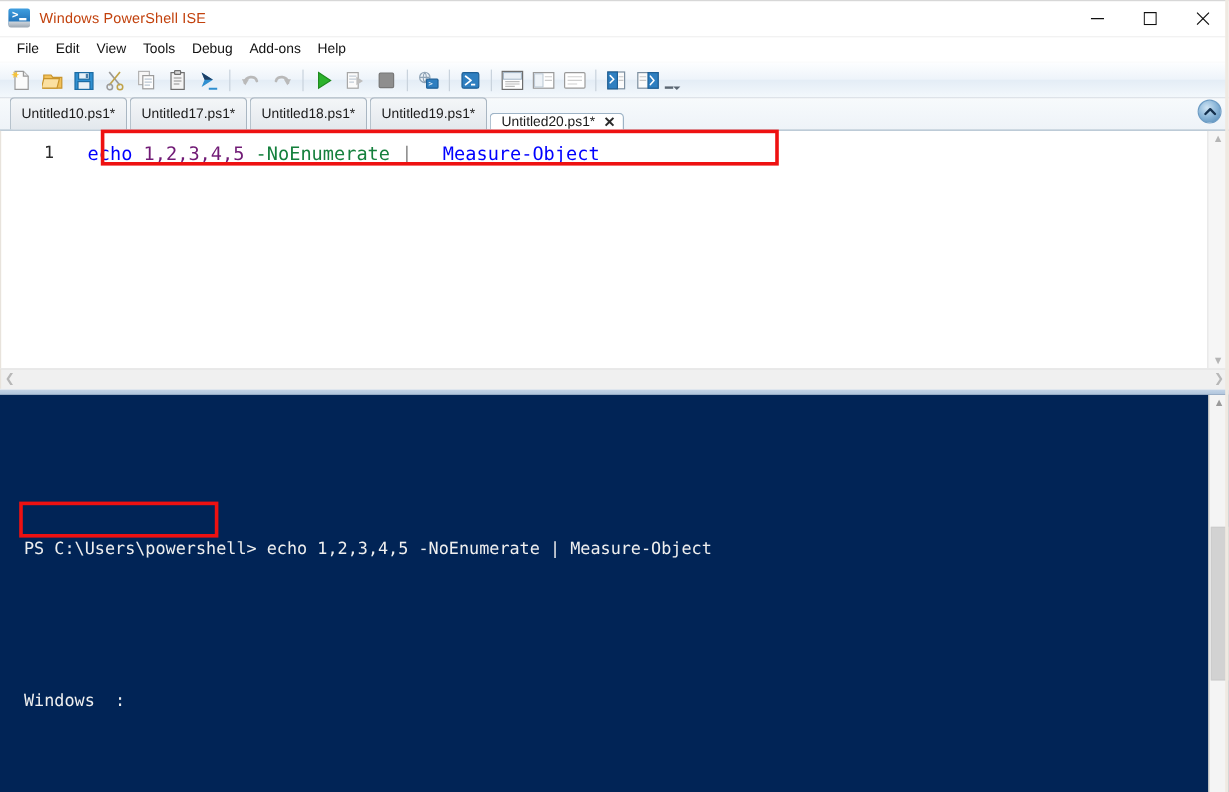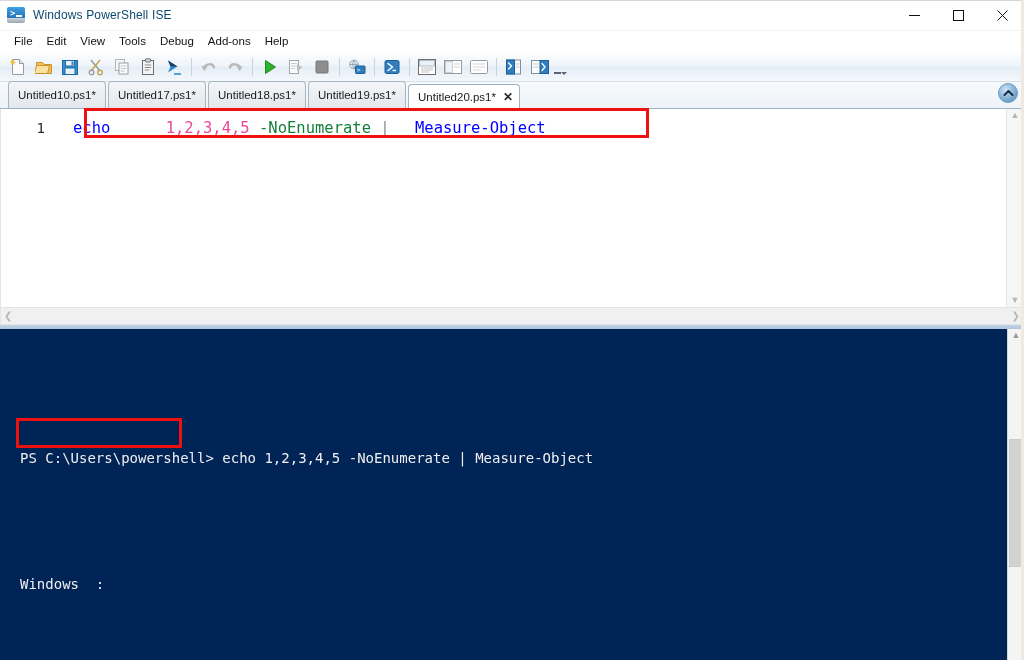--- a/index.html
+++ b/index.html
@@ -46,21 +46,21 @@
   .app-icon .chev {
     position: absolute; left: 4px; top: 4px;
     color: #ffffff; font-size: 9px; line-height: 9px;
     font-family: "DejaVu Sans Mono", monospace; font-weight: bold;
   }
   .app-icon .under {
     position: absolute; left: 10px; top: 10px; width: 6px; height: 1.5px;
     background: #ffffff;
   }
   .title-text {
-    font-size: 12px; color: #0c4a6e; letter-spacing: 0.15px;
+    font-size: 12px; color: #c2410c; letter-spacing: 0.15px;
   }
   .win-controls { margin-left: auto; display: flex; height: 31px; }
   .win-btn {
     width: 44px; height: 31px;
     display: flex; align-items: center; justify-content: center;
     color: #101010;
   }
   .win-btn svg { display: block; }
 
   
@@ -121,21 +121,21 @@
     border-radius: 4px 4px 0 0;
     display: flex; align-items: center;
     padding: 0 9px;
     margin-right: 2px;
     font-size: 11.5px; color: #1a1a1a;
     white-space: nowrap;
     position: relative;
   }
   .tab.active {
     background: #ffffff;
-    height: 24px;
+    height: 14px;
     border-color: #9db3c6;
     z-index: 3;
     padding-right: 6px;
     justify-content: center;
   }
   .tab .tab-close {
     margin-left: 7px; font-size: 12px; color: #2a2a2a;
     line-height: 10px; font-weight: 600;
     display: inline-flex; align-items: center;
   }
@@ -176,21 +176,21 @@
     line-height: 22px;
     user-select: none;
   }
   .code-text {
     position: relative;
     white-space: pre;
     line-height: 22px;
     letter-spacing: 0px;
   }
   .tok-cmd   { color: #0000ff; margin-left: 16px; }
-  .tok-num   { color: #ec4899; margin-left: 46px; }
+  .tok-num   { color: #701a75; }
   .tok-param { color: #15803d; }
   .tok-pipe  { color: #8d8d8d; }
   .code-highlight {
     position: absolute;
     left: 84px; top: 108px;
     width: 565px; height: 30px;
     border: 3px solid #ee1111;
     pointer-events: none;
     z-index: 5;
   }

